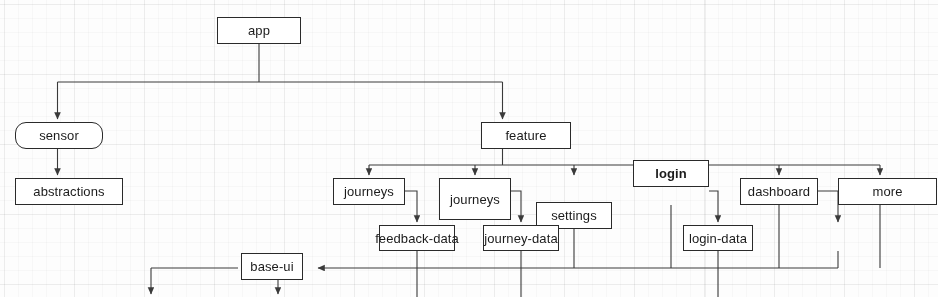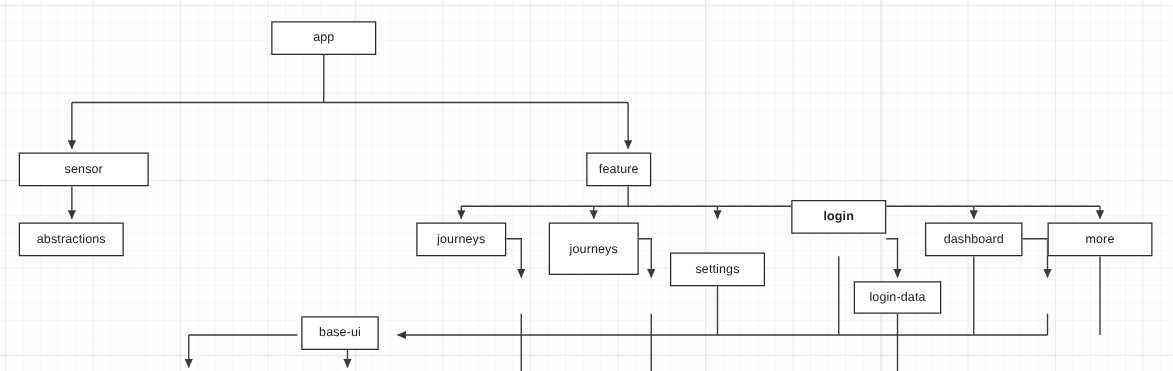--- a/index.html
+++ b/index.html
@@ -40,21 +40,21 @@
     background: rgba(0,0,0,0.055);
   }
   .node {
     position: absolute;
     box-sizing: border-box;
     background: #ffffff;
     border: 1px solid #2a2a2a;
     display: flex;
     align-items: center;
     justify-content: center;
-    font-size: 10px;
+    font-size: 13px;
     color: #1b1b1b;
     letter-spacing: 0.1px;
     white-space: nowrap;
   }
   .node span {
     pointer-events: none;
   }
 </style>
 </head>
 <body>
@@ -113,29 +113,29 @@
       <path d="M417,251 L417,297"></path>
       <path d="M521,251 L521,297"></path>
       <path d="M718,251 L718,297"></path>
     </g>
   </svg>
 
   <div class="node" style="left:217px; top:17px; width:84px; height:27px;">
     <span>app</span>
   </div>
 
-  <div class="node" style="left:15px; top:122px; width:104px; height:27px;">
+  <div class="node" style="left:15px; top:122px; width:88px; height:27px;border-radius:11px;">
     <span>sensor</span>
   </div>
 
-  <div class="node" style="left:15px; top:178px; width:84px; height:27px;">
+  <div class="node" style="left:15px; top:178px; width:108px; height:27px;">
     <span>abstractions</span>
   </div>
 
-  <div class="node" style="left:469px; top:122px; width:52px; height:27px;">
+  <div class="node" style="left:481px; top:122px; width:90px; height:27px;">
     <span>feature</span>
   </div>
 
   <div class="node" style="left:333px; top:178px; width:72px; height:27px;">
     <span>journeys</span>
   </div>
 
   <div class="node" style="left:439px; top:178px; width:72px; height:42px;">
     <span>journeys</span>
   </div>
@@ -145,25 +145,31 @@
   </div>
 
   <div class="node" style="left:633px; top:160px; width:76px; height:27px;font-weight:bold;">
     <span>login</span>
   </div>
 
   <div class="node" style="left:740px; top:178px; width:78px; height:27px;">
     <span>dashboard</span>
   </div>
 
-  <div class="node" style="left:838px; top:178px; width:84px; height:27px;">
+  <div class="node" style="left:838px; top:178px; width:99px; height:27px;">
     <span>more</span>
   </div>
 
+  <div class="node" style="left:379px; top:225px; width:76px; height:26px;">
+    <span>feedback-data</span>
+  </div>
 
+  <div class="node" style="left:483px; top:225px; width:76px; height:26px;">
+    <span>journey-data</span>
+  </div>
 
   <div class="node" style="left:683px; top:225px; width:70px; height:26px;">
     <span>login-data</span>
   </div>
 
 
   <div class="node" style="left:241px; top:253px; width:62px; height:27px;">
     <span>base-ui</span>
   </div>
 

